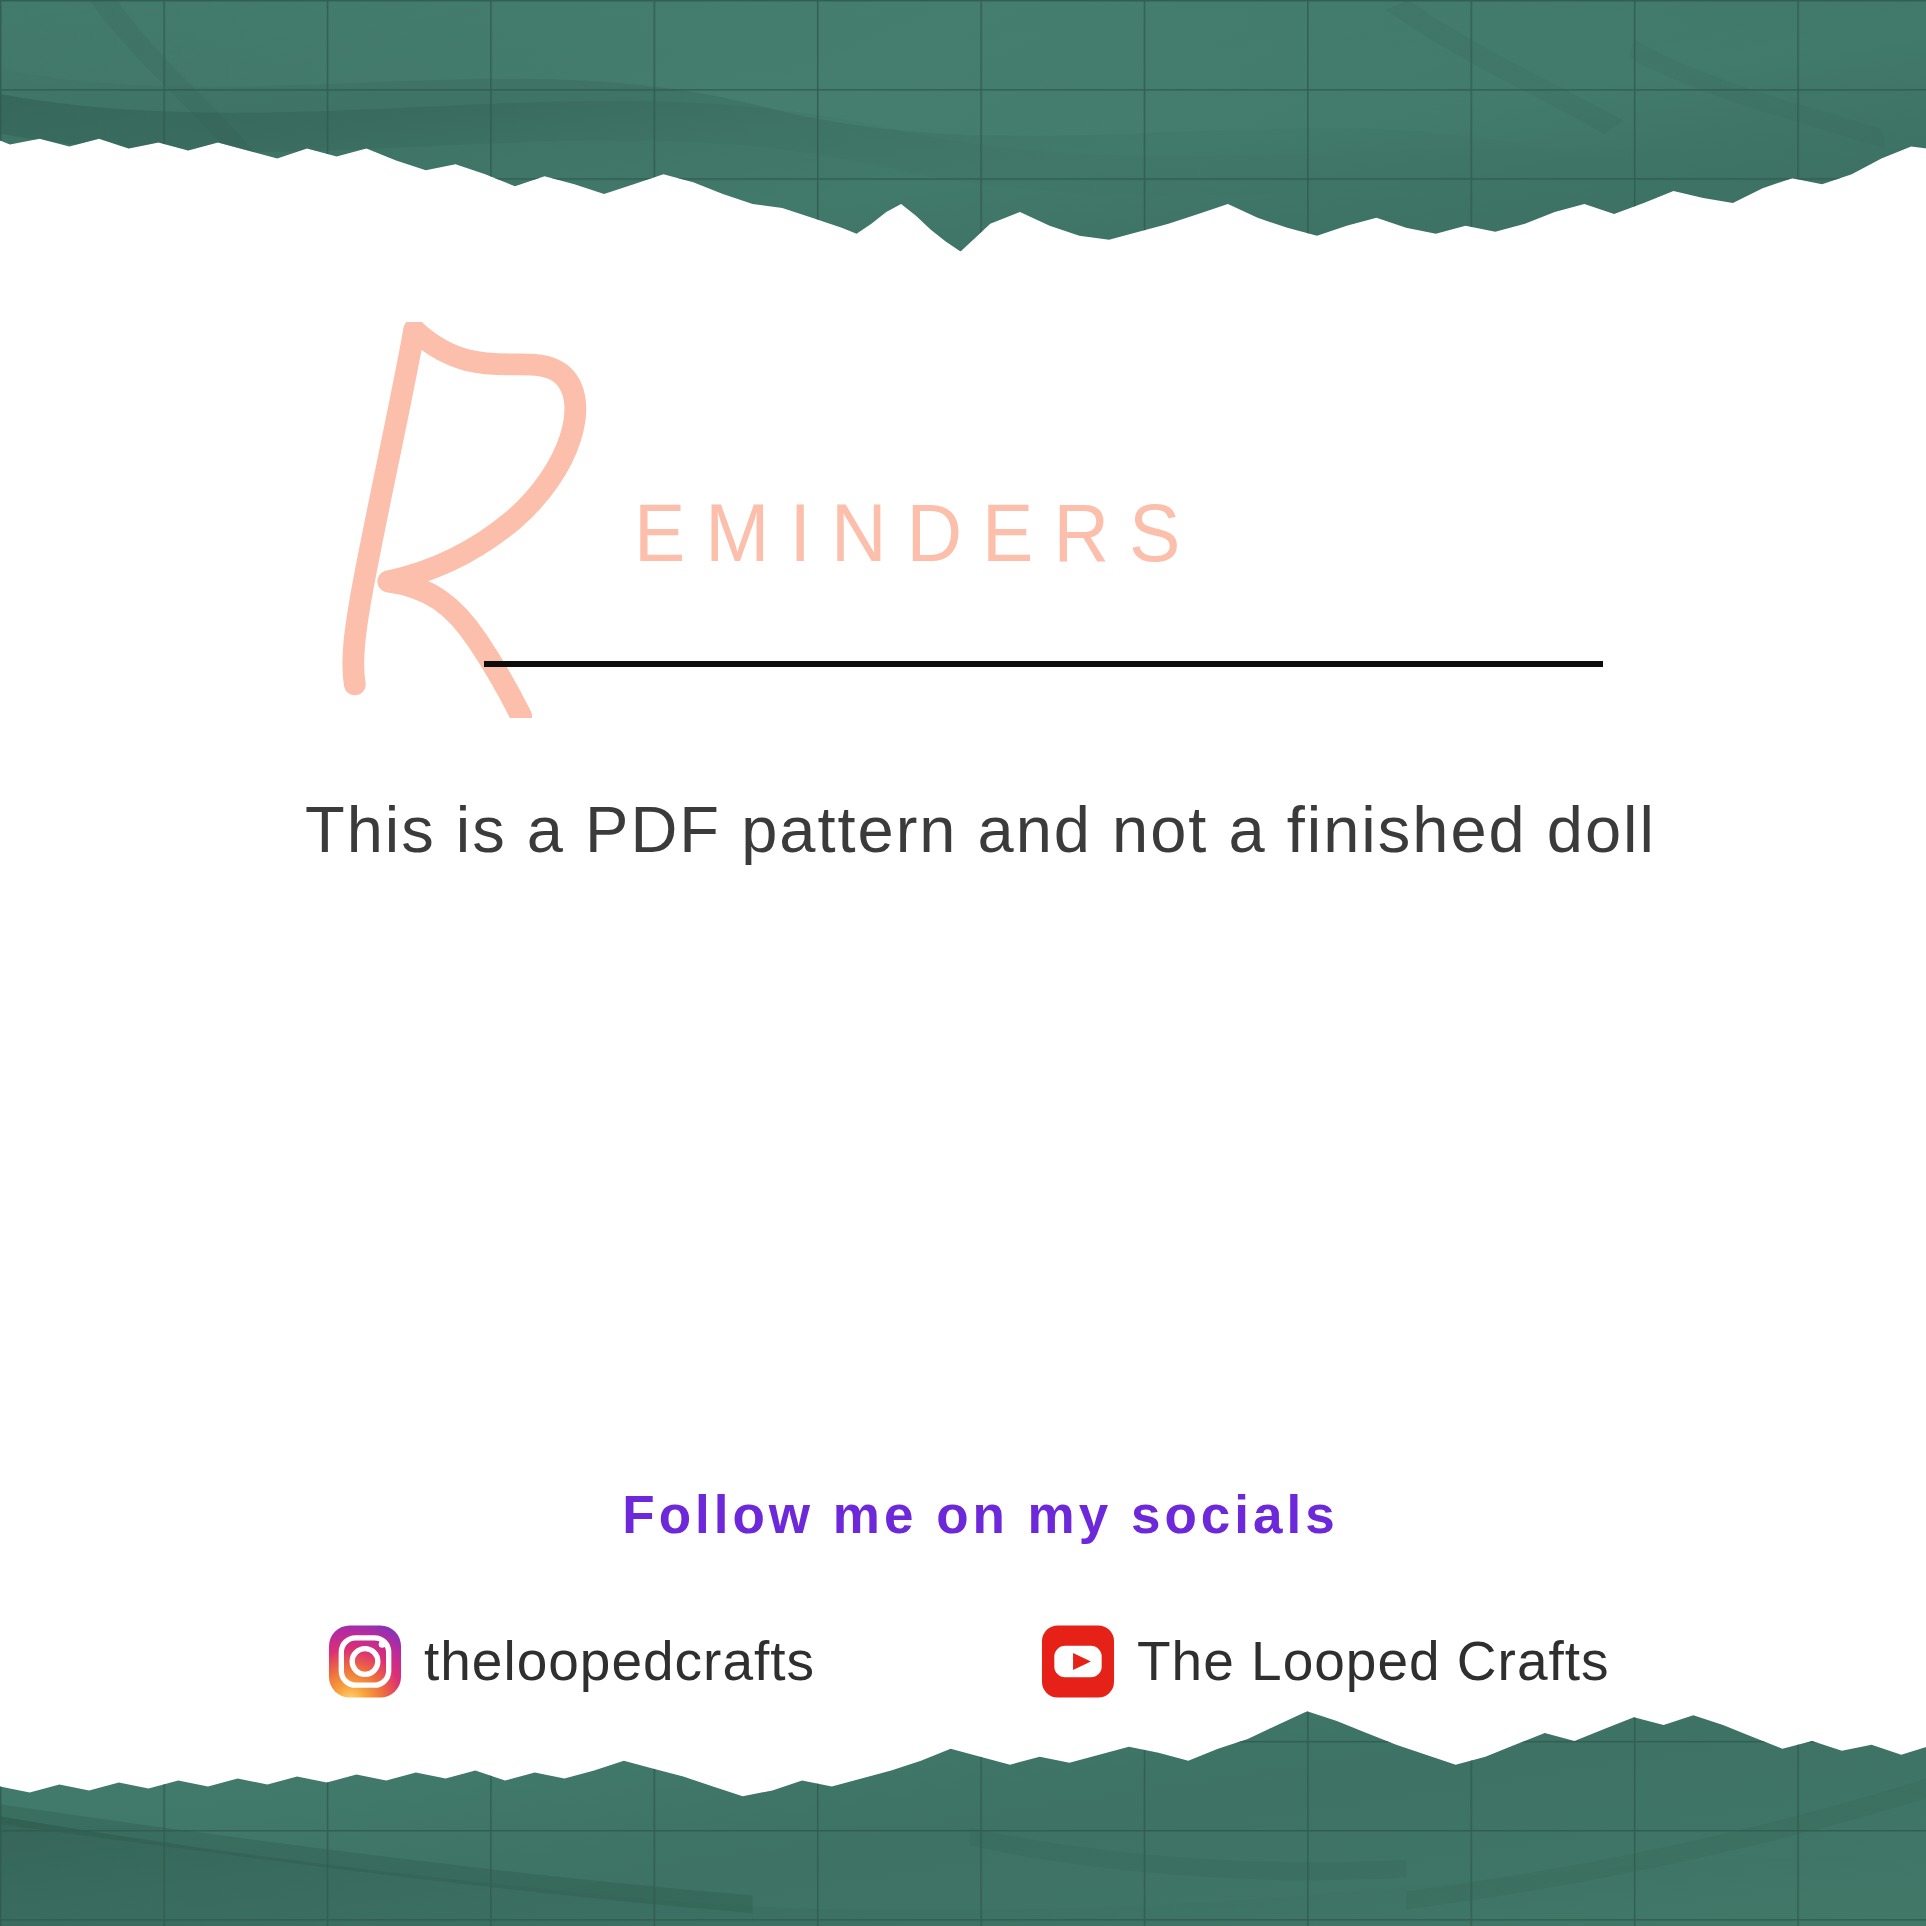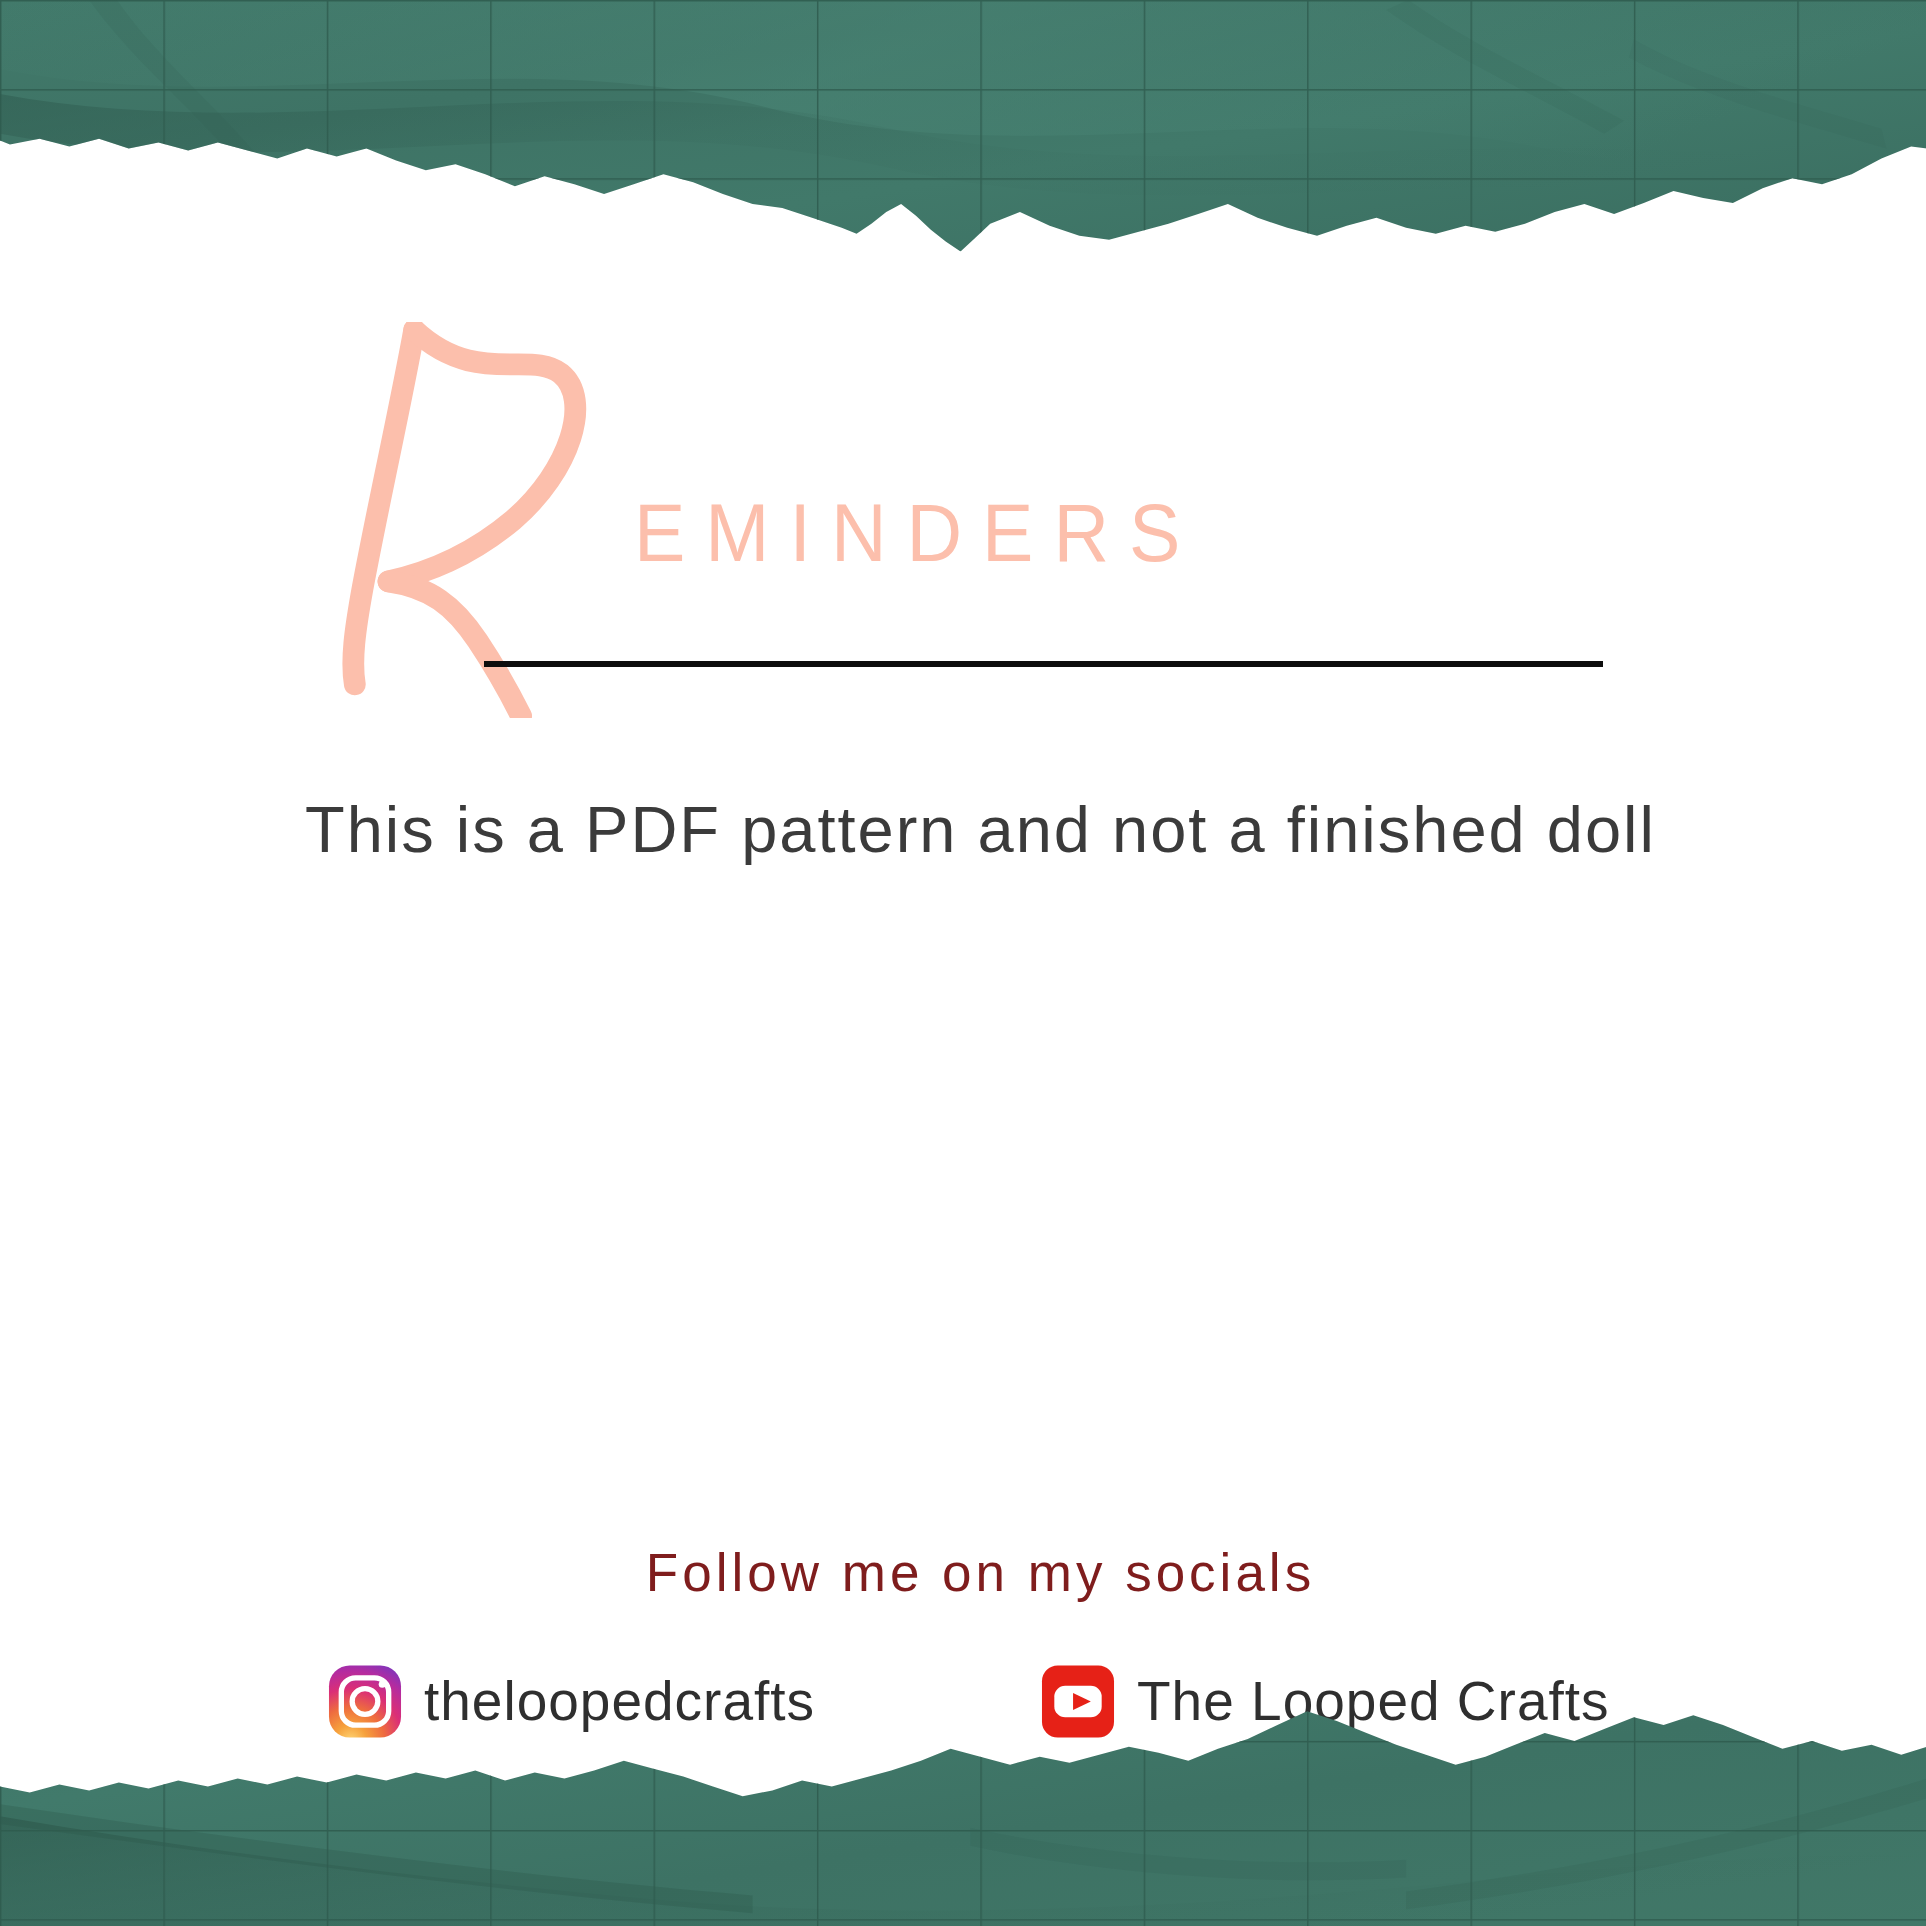--- a/index.html
+++ b/index.html
@@ -100,49 +100,48 @@
     font-size: 57px;
     color: #6a6a6a;
     display: inline-block;
     vertical-align: -2px;
     margin-left: 14px;
   }
 
   
   #socials-heading {
     position: absolute;
-    top: 1546px;
+    top: 1488px;
     left: 50%;
     transform: translateX(-50%);
     width: 1386px;
     text-align: center;
     font-family: "Liberation Sans", sans-serif;
     font-size: 53px;
-    font-weight: 400;
+    font-weight: 700;
     letter-spacing: 4px;
-    color: #7f1d1d;
+    color: #6d28d9;
     line-height: 1;
   }
 
   #socials-row {
     position: absolute;
     top: 1624px;
     left: 50%;
     transform: translateX(-50%);
     width: 1307px;
     display: flex;
     align-items: center;
     justify-content: flex-start;
     gap: 0;
   }
   .social-item {
     display: flex;
     align-items: center;
     gap: 22px;
-    margin-top: 40px;
   }
   #social-instagram { width: 713px; }
   #social-youtube   { width: 594px; }
 
   .social-icon {
     width: 75px;
     height: 75px;
     flex: 0 0 75px;
     display: block;
   }

